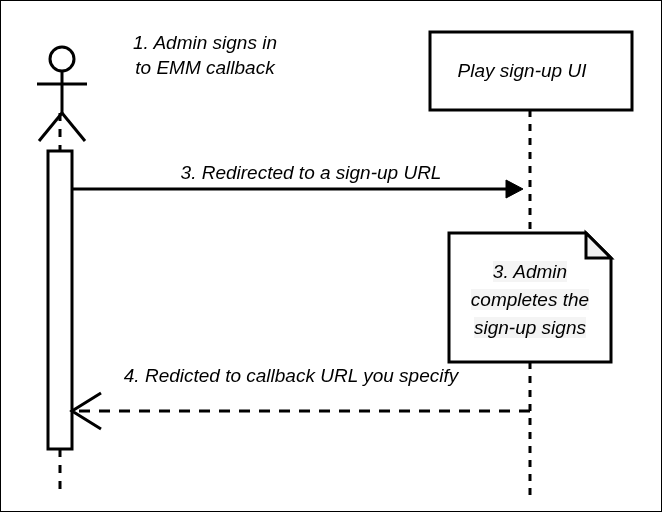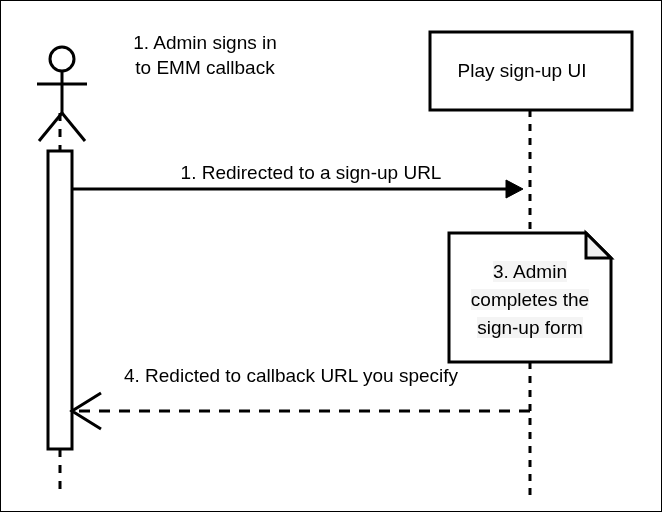--- a/index.html
+++ b/index.html
@@ -11,20 +11,21 @@
     font-family: "Liberation Sans", sans-serif;
   }
   #canvas {
     position: relative;
     width: 662px;
     height: 512px;
     background: #ffffff;
     box-sizing: border-box;
     border: 1px solid #000000;
     overflow: hidden;
+    font-style: italic;
   }
   #diagram-svg {
     position: absolute;
     left: 0;
     top: 0;
     width: 662px;
     height: 512px;
     display: block;
   }
   .label-block {
@@ -107,19 +108,19 @@
       <path d="M 448 232 L 585 232 L 610 257 L 610 361 L 448 361 Z" fill="#ffffff" stroke="#000000" stroke-width="3" stroke-linejoin="miter"></path>
       <path d="M 585 232 L 610 257 L 585 257 Z" fill="#f0f0f0" stroke="#000000" stroke-width="3" stroke-linejoin="miter"></path>
     </g>
 
   </svg>
 
   <div class="label-block" id="actor-caption"><span>1. Admin signs in</span><br><span>to EMM callback</span></div>
 
   <div class="label-block" id="lifeline-box-label">Play sign-up UI</div>
 
-  <div class="label-block" id="msg2-label">1. Redirected to a sign-up URL</div>
+  <div class="label-block" id="msg2-label">3. Redirected to a sign-up URL</div>
 
   <div class="label-block" id="msg4-label">4. Redicted to callback URL you specify</div>
 
-  <div class="label-block" id="note-label"><span>3. Admin</span><br><span>completes the</span><br><span>sign-up form</span></div>
+  <div class="label-block" id="note-label"><span>3. Admin</span><br><span>completes the</span><br><span>sign-up signs</span></div>
 
 </div>
 
 </body></html>

